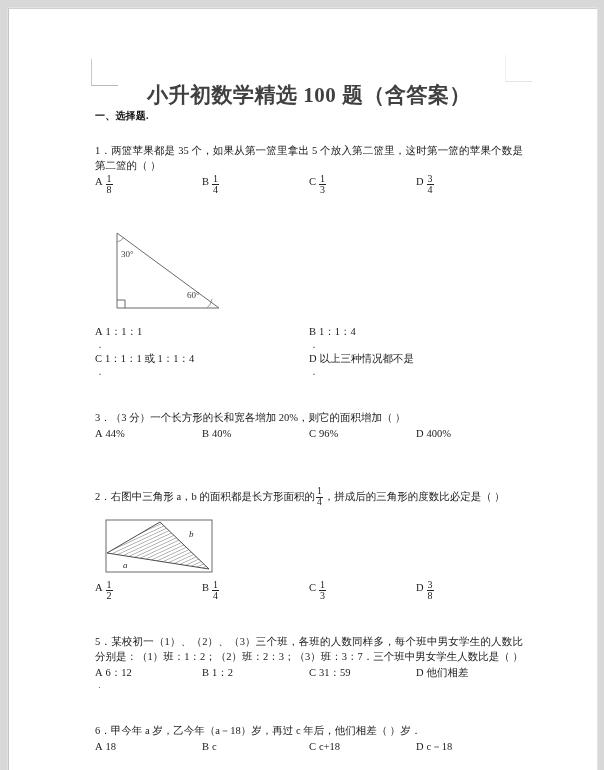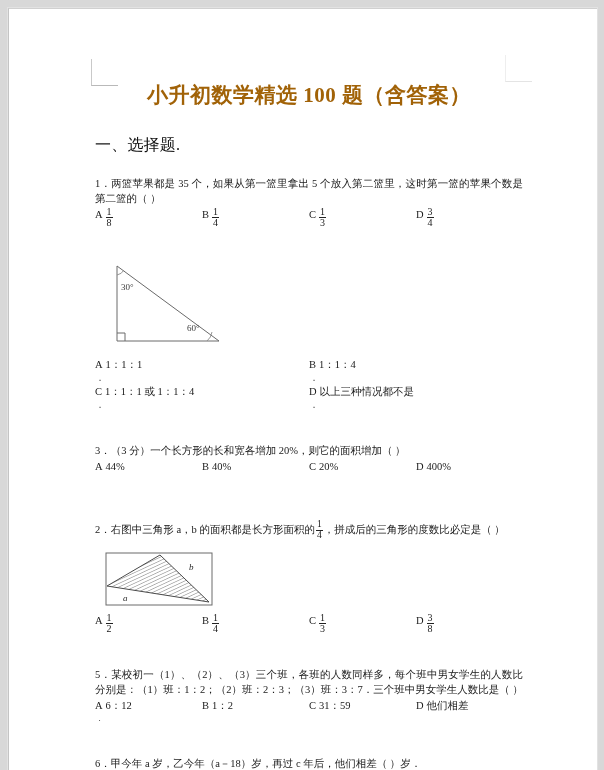--- a/index.html
+++ b/index.html
@@ -47,27 +47,26 @@
     left: 86px;
     top: 0;
     width: 428px;
   }
   .doc-title {
     margin: 72px 0 0 0;
     font-size: 21px;
     font-weight: bold;
     text-align: center;
     letter-spacing: 0.5px;
-    color: #a16207;
+    color: #404040;
     white-space: nowrap;
   }
   .section-heading {
-    margin-top: 26px;
-    font-size: 16px;
-    font-weight: normal;
+    font-size: 10px;
+    font-weight: bold;
     color: #111;
     letter-spacing: 0.2px;
   }
   .q-block {
     margin-top: 20px;
   }
   .q-text {
     font-size: 10.5px;
     line-height: 15px;
     color: #1a1a1a;
@@ -261,21 +260,21 @@
         <div class="opt">
           <span class="opt-letter">A</span>
           <span>44%</span>
         </div>
         <div class="opt">
           <span class="opt-letter">B</span>
           <span>40%</span>
         </div>
         <div class="opt">
           <span class="opt-letter">C</span>
-          <span>20%</span>
+          <span>96%</span>
         </div>
         <div class="opt">
           <span class="opt-letter">D</span>
           <span>400%</span>
         </div>
       </div>
     </div>
 
     <div class="q-gap"></div>
     <div class="q-gap"></div>

